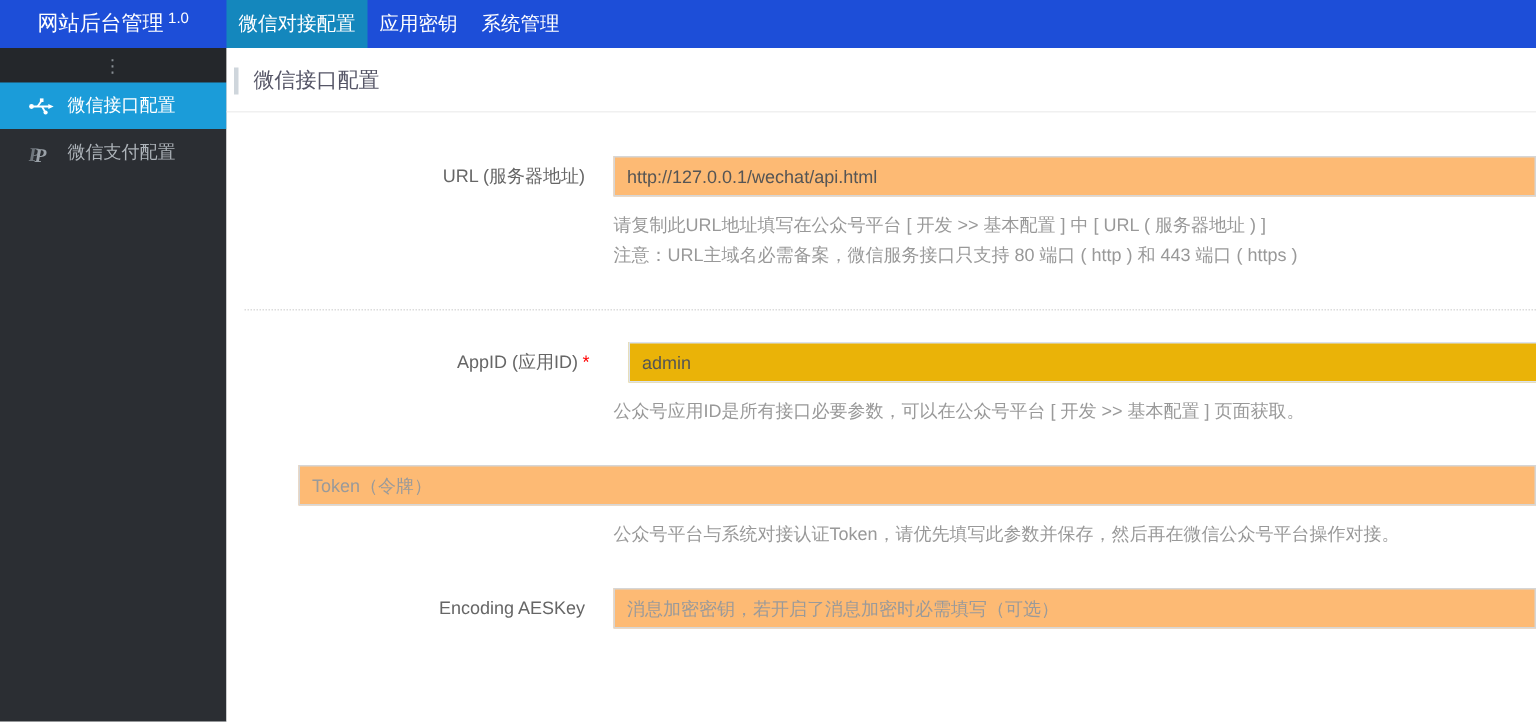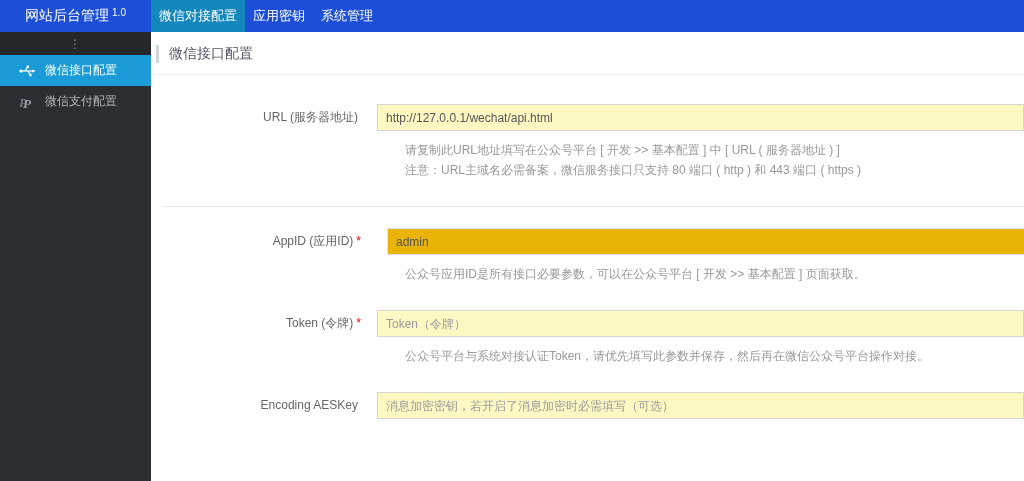--- a/index.html
+++ b/index.html
@@ -78,35 +78,35 @@
     text-align: right;
     line-height: 27px;
     color: #666; font-size: 12px;
     white-space: nowrap;
   }
   .req { color: #f00; margin-left: 3px; }
   .input-wrap { flex: 1; margin-left: 16px; }
   .text-input {
     width: 100%; height: 27px;
     border: 1px solid #d6d6d6;
-    background: #fef9c3;
+    background: #fdba74;
     padding: 0 8px;
     font-size: 12px; color: #555;
     font-family: "Liberation Sans", "DejaVu Sans", sans-serif;
     outline: none;
     border-radius: 0;
   }
   .text-input::placeholder { color: #9a9a9a; opacity: 1; }
   .text-input.autofill { background: #eab308; border-color: #dbe3ef; margin-left: 10px; }
   .text-input.secret { letter-spacing: 1px; font-weight: bold; font-size: 11px; }
 
   .help-lines { margin: 9px 0 0 226px; }
-  .help-line { color: #999; font-size: 12px; line-height: 20px; margin-left: 28px; }
-
-  .field-group { margin-bottom: 26px; }
+  .help-line { color: #999; font-size: 12px; line-height: 20px; }
+
+  .field-group { margin-bottom: 26px; padding-left: 32px; }
   .sep {
     border: none;
     border-top: 1px dotted #dcdcdc;
     margin: 21px 0 21px 12px;
   }
 </style>
 </head>
 <body>
 
 <div class="topbar">
@@ -192,23 +192,20 @@
         </div>
       </div>
       <div class="help-lines">
         <div class="help-line">公众号应用ID是所有接口必要参数，可以在公众号平台 [ 开发 &gt;&gt; 基本配置 ] 页面获取。</div>
       </div>
     </div>
 
 
     <div class="field-group">
       <div class="form-row">
-        <div class="form-label">
-          <span>Token (令牌)</span><span class="req">*</span>
-        </div>
         <div class="input-wrap">
           <input type="text" class="text-input" placeholder="Token（令牌）" style="">
         </div>
       </div>
       <div class="help-lines">
         <div class="help-line">公众号平台与系统对接认证Token，请优先填写此参数并保存，然后再在微信公众号平台操作对接。</div>
       </div>
     </div>
 
     <div class="field-group">

